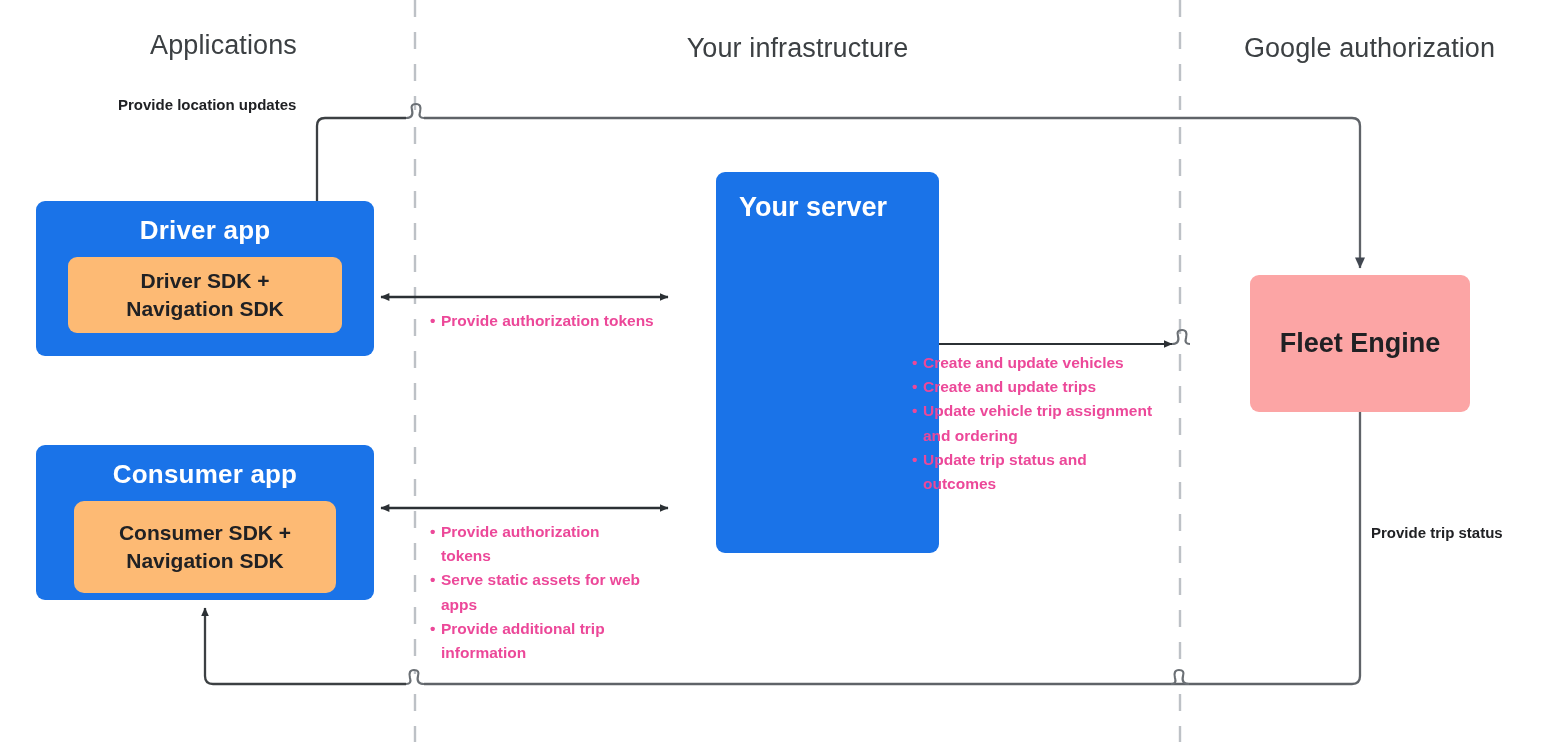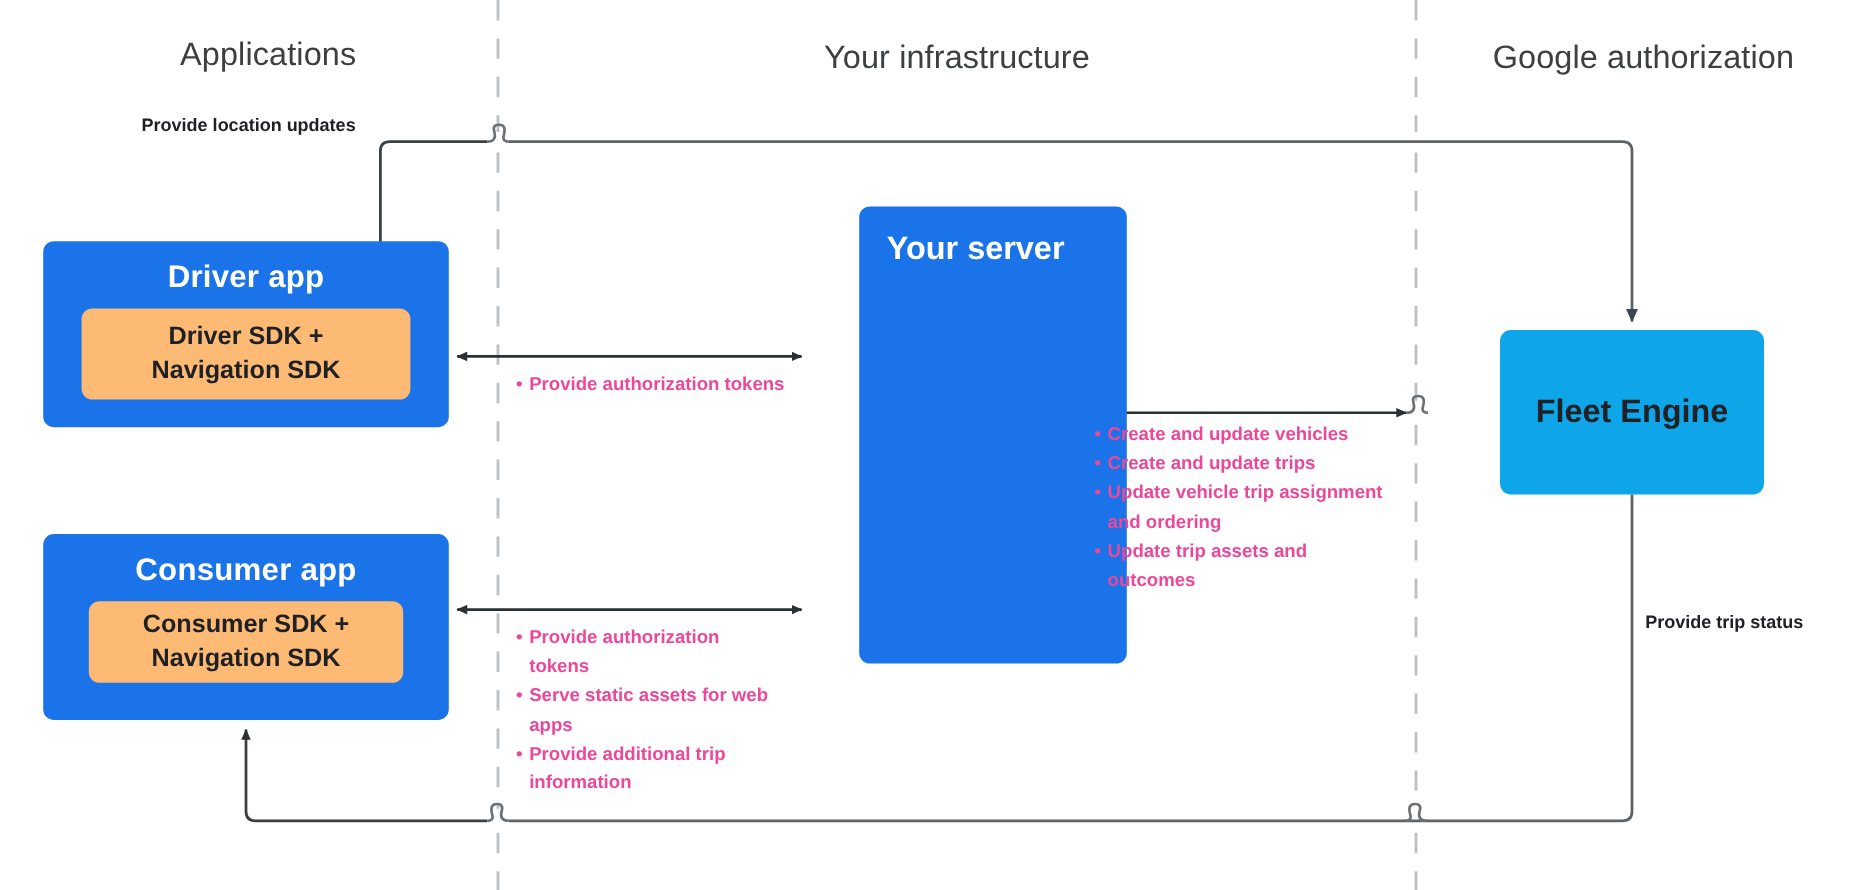--- a/index.html
+++ b/index.html
@@ -78,21 +78,21 @@
     font-weight: bold;
     position: absolute;
     left: 23px;
     top: 20px;
     white-space: nowrap;
   }
 
   
   .engine-box {
     position: absolute;
-    background: #0ea5e9;
+    background: #fca5a5;
     border-radius: 9px;
     display: flex;
     align-items: center;
     justify-content: center;
     box-sizing: border-box;
   }
   .engine-title {
     color: #202124;
     font-size: 27px;
     font-weight: bold;
@@ -202,21 +202,21 @@
     <div class="sdk-box" style="width:274px; height:76px; margin-top:11px;">
       <div>
         <div>Driver SDK +</div>
         <div>Navigation SDK</div>
       </div>
     </div>
   </div>
 
   <div class="app-box" style="left:36px; top:445px; width:338px; height:155px;">
     <div class="app-title" style="margin-top:14px;">Consumer app</div>
-    <div class="sdk-box" style="width:262px; height:68px; margin-top:11px;">
+    <div class="sdk-box" style="width:262px; height:92px; margin-top:11px;border-radius:10px;">
       <div>
         <div>Consumer SDK +</div>
         <div>Navigation SDK</div>
       </div>
     </div>
   </div>
 
   <div class="server-box" style="left:716px; top:172px; width:223px; height:381px;">
     <div class="server-title">Your server</div>
   </div>
@@ -237,19 +237,19 @@
       <li>Serve static assets for web apps</li>
       <li>Provide additional trip information</li>
     </ul>
   </div>
 
   <div class="bullets" style="left:912px; top:351px; width:250px;">
     <ul>
       <li>Create and update vehicles</li>
       <li>Create and update trips</li>
       <li>Update vehicle trip assignment and ordering</li>
-      <li>Update trip assets and outcomes</li>
+      <li>Update trip status and outcomes</li>
     </ul>
   </div>
 
-  <div class="note" style="left:1371px; top:510px;">Provide trip status</div>
+  <div class="note" style="left:1371px; top:524px;">Provide trip status</div>
 
 </div>
 
 </body></html>

